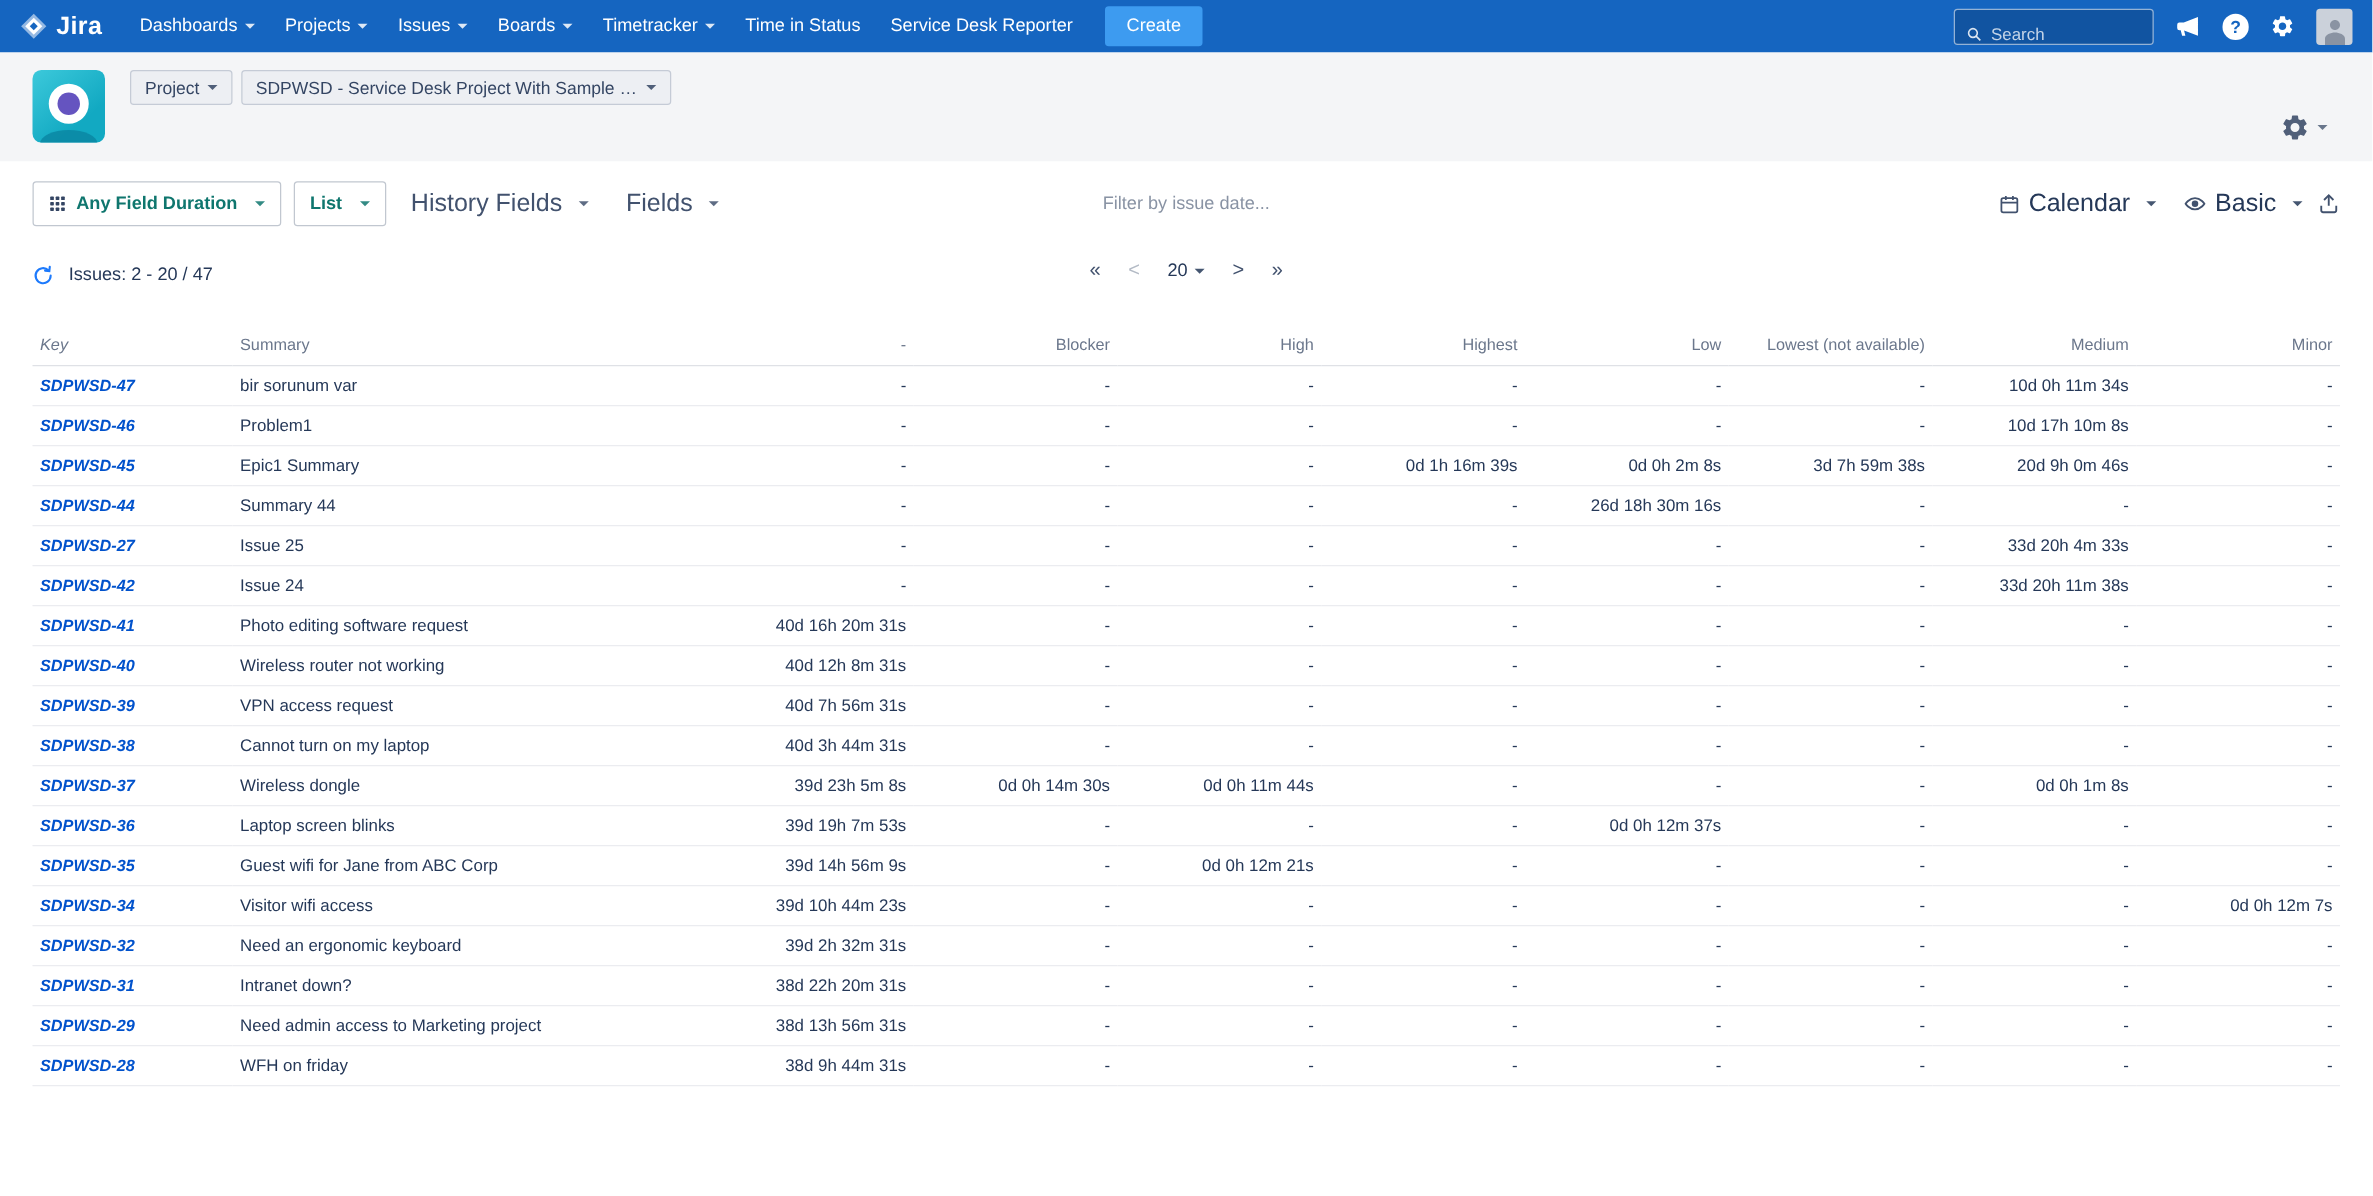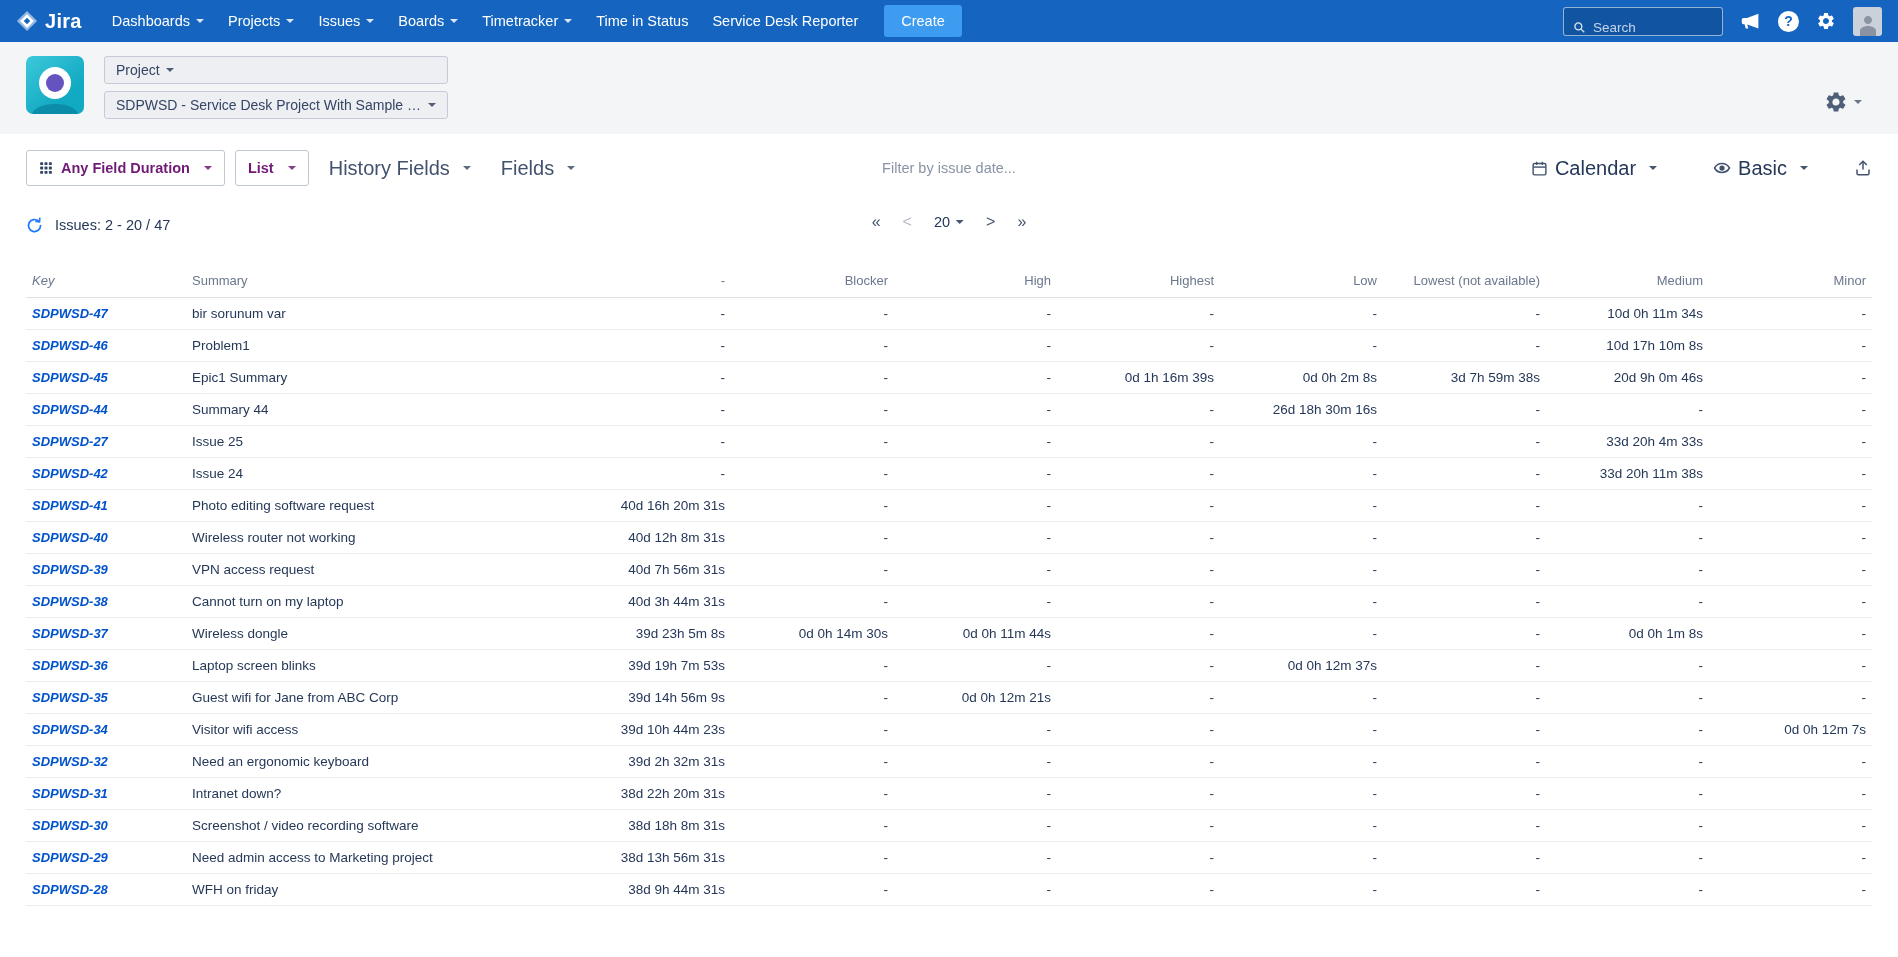--- a/index.html
+++ b/index.html
@@ -67,54 +67,54 @@
   .pa-eye {
     position: absolute; left: 50%; top: 46%; transform: translate(-50%,-50%);
     width: 32px; height: 32px; border-radius: 50%; background: #fff;
     display: flex; align-items: center; justify-content: center;
   }
   .pa-pupil { width: 18px; height: 18px; border-radius: 50%; background: #6554C0; }
   .pa-body {
     position: absolute; bottom: -12px; left: 50%; transform: translateX(-50%);
     width: 46px; height: 22px; border-radius: 50%; background: #0B87A3; opacity: .85;
   }
-  .project-meta { display: flex; flex-direction: column; gap: 7px; }
+  .project-meta { display: flex; gap: 7px; }
   .btn-gray {
     display: inline-flex; align-items: center; background: #EDEFF3;
     border: 1px solid #C5CBD6; border-radius: 3px; font-size: 14px; color: #344563;
     padding: 5px 11px; cursor: pointer; height: 28px;
   }
   .btn-gray .lbl { white-space: nowrap; overflow: hidden; text-overflow: ellipsis; }
   .project-select { width: 344px; justify-content: space-between; }
   .band-gear {
     position: absolute; right: 36px; top: 48px;
     display: flex; align-items: center; color: #505F79; cursor: pointer;
     background: none; border: none;
   }
 
   
   .toolbar { display: flex; align-items: center; padding: 16px 26px 0; position: relative; }
   .tb-left { display: flex; align-items: center; gap: 10px; }
   .btn-outline {
     display: inline-flex; align-items: center; gap: 8px; background: #fff;
     border: 1px solid #C1C7D0; border-radius: 3px; padding: 0 12px; height: 36px;
-    font-size: 14.5px; font-weight: bold; color: #701a75; cursor: pointer; white-space: nowrap;
+    font-size: 14.5px; font-weight: bold; color: #0f766e; cursor: pointer; white-space: nowrap;
   }
   .tb-text-dd {
     display: inline-flex; align-items: center; gap: 7px; font-size: 20px; color: #42526E;
     padding: 0 10px; height: 36px; cursor: pointer; background: none; border: none; white-space: nowrap;
   }
   .tb-text-dd.dark { color: #253858; }
   .filter-input {
     position: absolute; left: 50%; transform: translateX(-50%);
     border: none; outline: none; font-size: 14.5px; width: 260px;
     background: transparent; text-align: center; color: #253858;
   }
   .filter-input::placeholder { color: #8993A4; }
-  .tb-right { margin-left: auto; display: flex; align-items: center; gap: 36px; }
+  .tb-right { margin-left: auto; display: flex; align-items: center; gap: 2px; }
 
   
   .issues-bar { display: flex; align-items: center; padding: 28px 26px 0; position: relative; height: 50px; }
   .refresh { margin-right: 12px; }
   .issues-count { font-size: 14.5px; color: #253858; }
   .pagination {
     position: absolute; left: 50%; top: 28px; transform: translateX(-50%);
     display: flex; align-items: center; gap: 22px;
   }
   .pg-btn { background: none; border: none; font-size: 16px; color: #42526E; cursor: pointer; line-height: 1; }
@@ -518,32 +518,20 @@
           <td class="ar">38d 22h 20m 31s</td>
           <td class="ar">-</td>
           <td class="ar">-</td>
           <td class="ar">-</td>
           <td class="ar">-</td>
           <td class="ar">-</td>
           <td class="ar">-</td>
           <td class="ar">-</td>
         </tr>
         <tr>
-          <td class="al col-key"><a href="#" class="issue-key">SDPWSD-30</a></td>
-          <td class="al">Screenshot / video recording software</td>
-          <td class="ar">38d 18h 8m 31s</td>
-          <td class="ar">-</td>
-          <td class="ar">-</td>
-          <td class="ar">-</td>
-          <td class="ar">-</td>
-          <td class="ar">-</td>
-          <td class="ar">-</td>
-          <td class="ar">-</td>
-        </tr>
-        <tr>
           <td class="al col-key"><a href="#" class="issue-key">SDPWSD-29</a></td>
           <td class="al">Need admin access to Marketing project</td>
           <td class="ar">38d 13h 56m 31s</td>
           <td class="ar">-</td>
           <td class="ar">-</td>
           <td class="ar">-</td>
           <td class="ar">-</td>
           <td class="ar">-</td>
           <td class="ar">-</td>
           <td class="ar">-</td>

